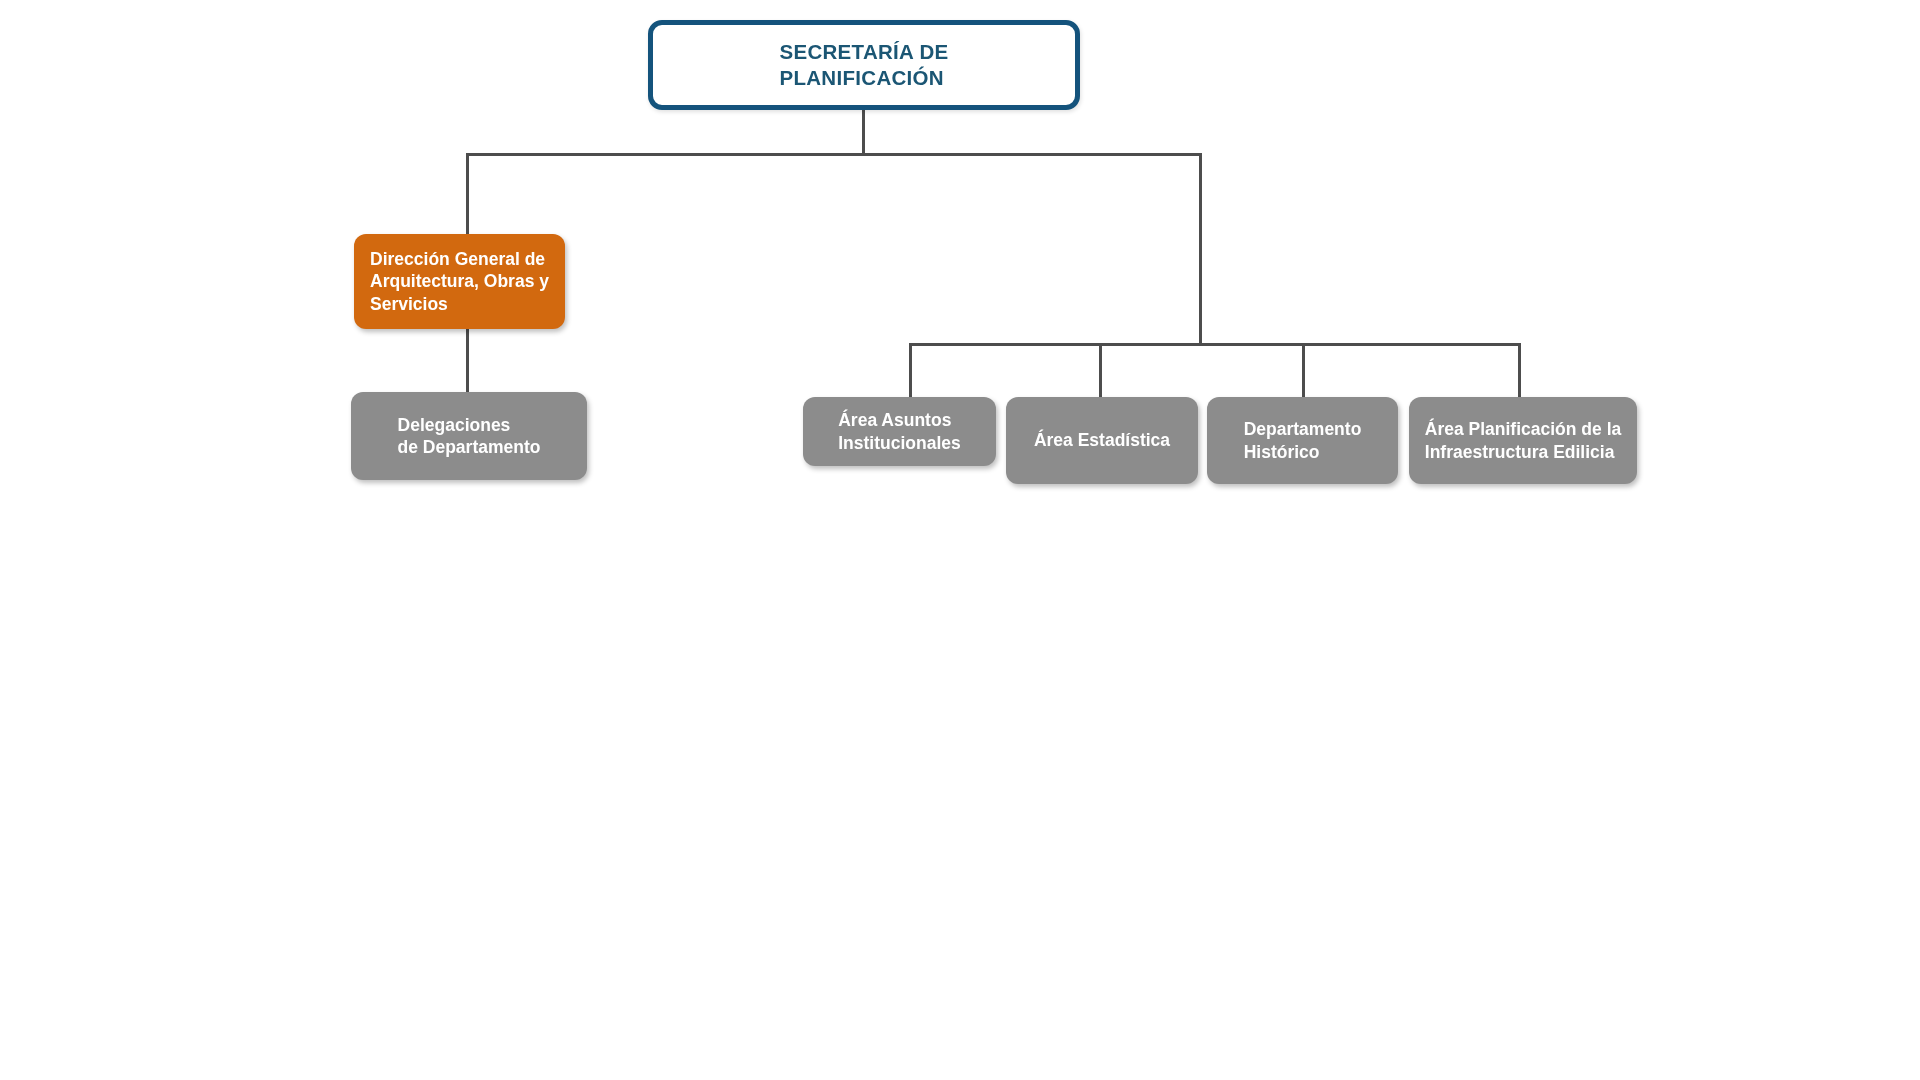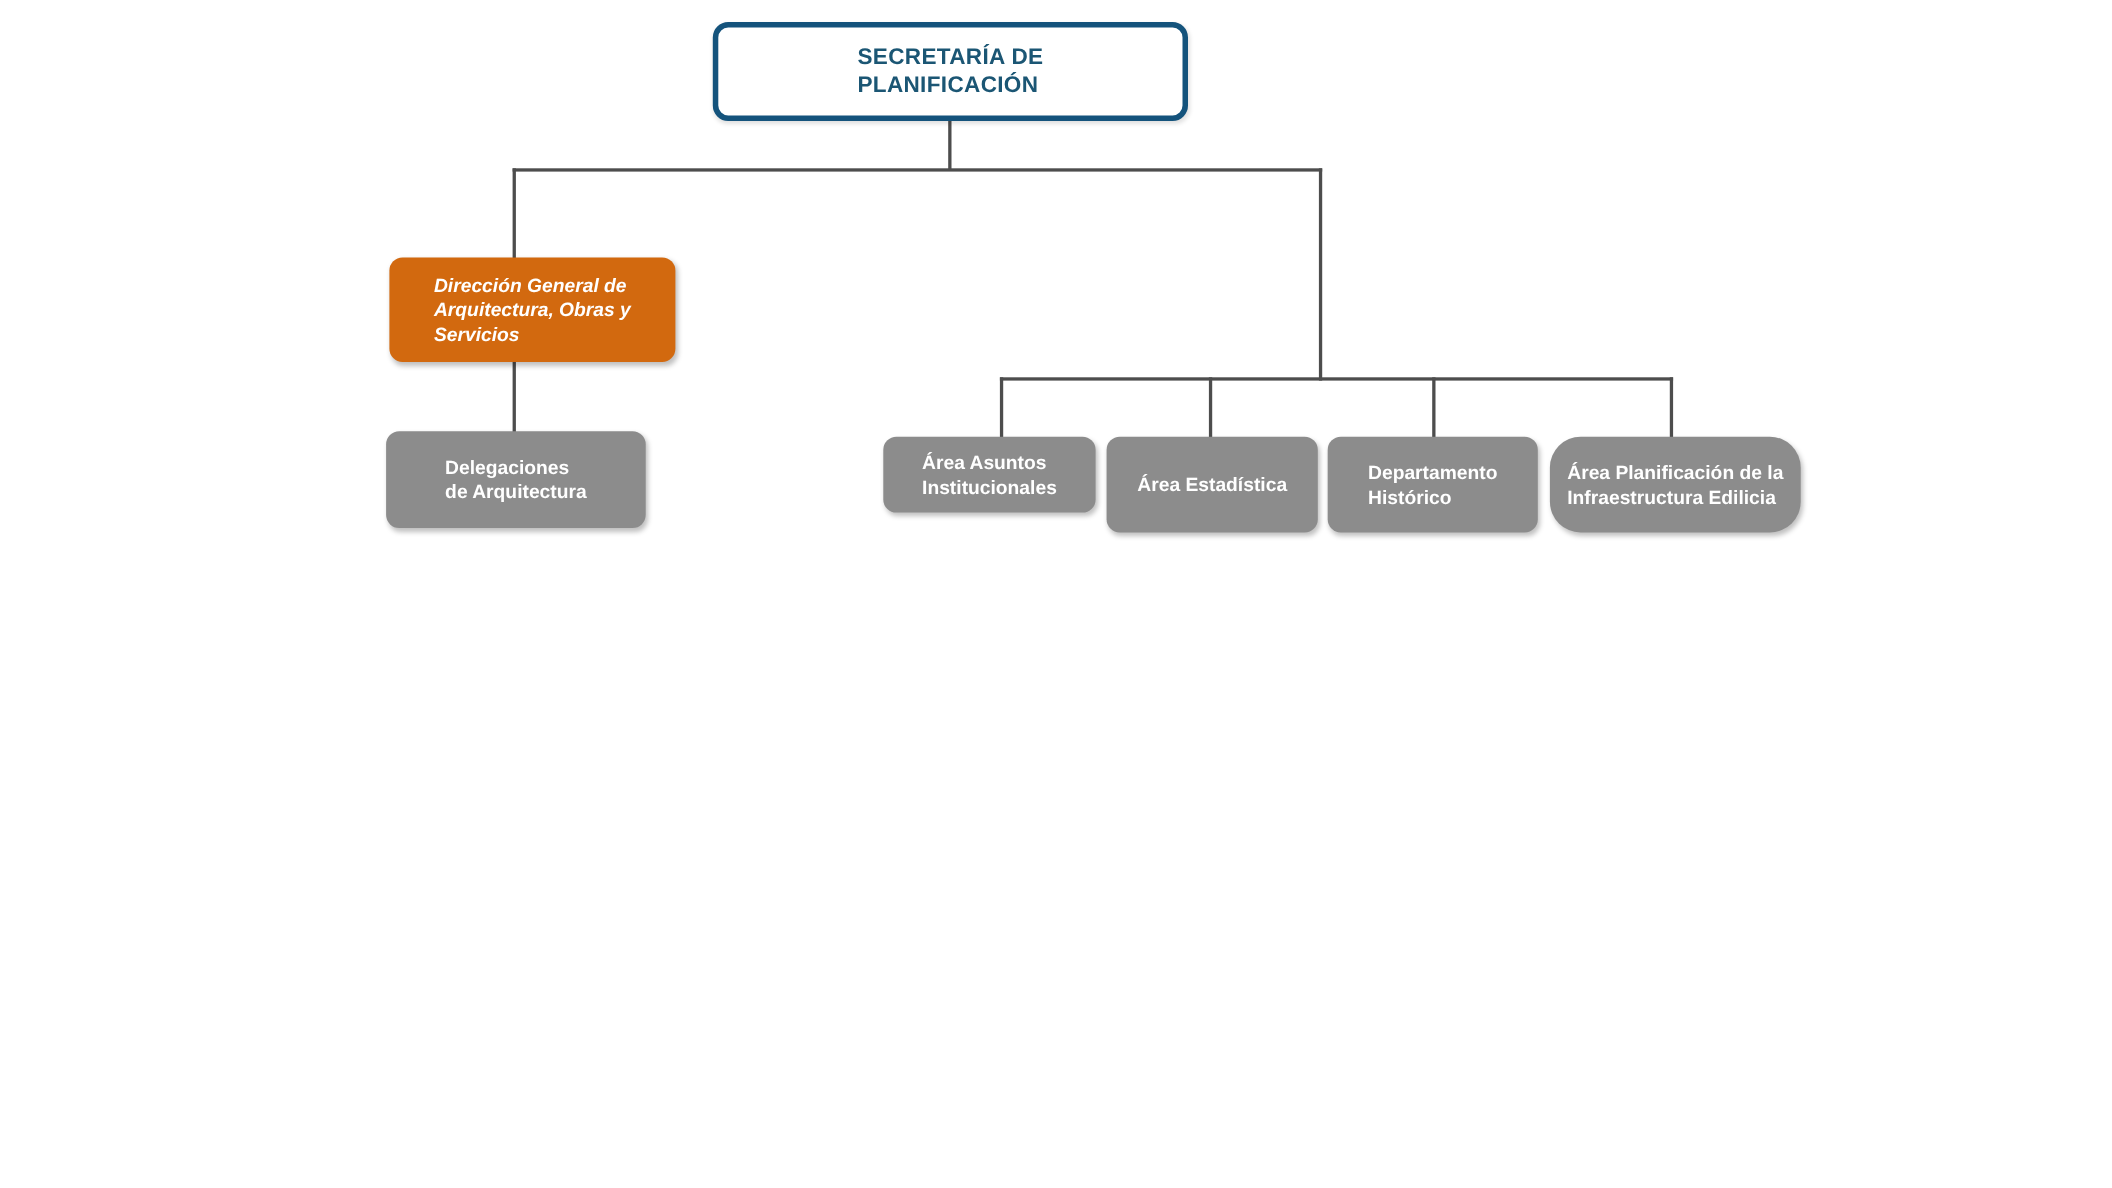--- a/index.html
+++ b/index.html
@@ -37,26 +37,26 @@
     font-size: 20.5px;
     letter-spacing: 0.3px;
     border-radius: 14px;
     box-shadow: 1px 2px 4px rgba(0,0,0,0.12);
   }
   .node--highlight { background: var(--highlight-orange, #d2690f); }
   .node--gray { background: var(--node-gray, #8c8c8c); }
 
   
   .n-root          { left: 648px;  top: 20px;  width: 432px; height: 90px; }
-  .n-direccion     { left: 354px;  top: 234px; width: 260px; height: 95px; font-style: italic; }
+  .n-direccion     { left: 354px;  top: 234px; width: 211px; height: 95px; }
   .n-delegaciones  { left: 351px;  top: 392px; width: 236px; height: 88px; }
   .n-asuntos       { left: 803px;  top: 397px; width: 193px; height: 69px; }
   .n-estadistica   { left: 1006px; top: 397px; width: 192px; height: 87px; }
   .n-historico     { left: 1207px; top: 397px; width: 191px; height: 87px; }
-  .n-planificacion { left: 1409px; top: 397px; width: 228px; height: 87px; border-radius: 28px; }
+  .n-planificacion { left: 1409px; top: 397px; width: 228px; height: 87px; }
 
   
   .c-root-riser      { left: 862px;  top: 108px; width: 3px;   height: 47px; }
   .c-level1-h        { left: 466px;  top: 153px; width: 736px; height: 3px;  }
   .c-left-riser      { left: 466px;  top: 153px; width: 3px;   height: 83px; }
   .c-right-riser     { left: 1199px; top: 153px; width: 3px;   height: 193px;}
   .c-level2-h        { left: 909px;  top: 343px; width: 612px; height: 3px;  }
   .c-stub-asuntos    { left: 909px;  top: 343px; width: 3px;   height: 56px; }
   .c-stub-estadistica{ left: 1099px; top: 343px; width: 3px;   height: 56px; }
   .c-stub-historico  { left: 1302px; top: 343px; width: 3px;   height: 56px; }
@@ -85,21 +85,21 @@
   </div>
 
   <div class="node node--highlight n-direccion">
     <span>Dirección General de
 Arquitectura, Obras y
 Servicios</span>
   </div>
 
   <div class="node node--gray n-delegaciones">
     <span>Delegaciones
-de Arquitectura</span>
+de Departamento</span>
   </div>
 
   <div class="node node--gray n-asuntos">
     <span>Área Asuntos
 Institucionales</span>
   </div>
 
   <div class="node node--gray n-estadistica">
     <span>Área Estadística</span>
   </div>

